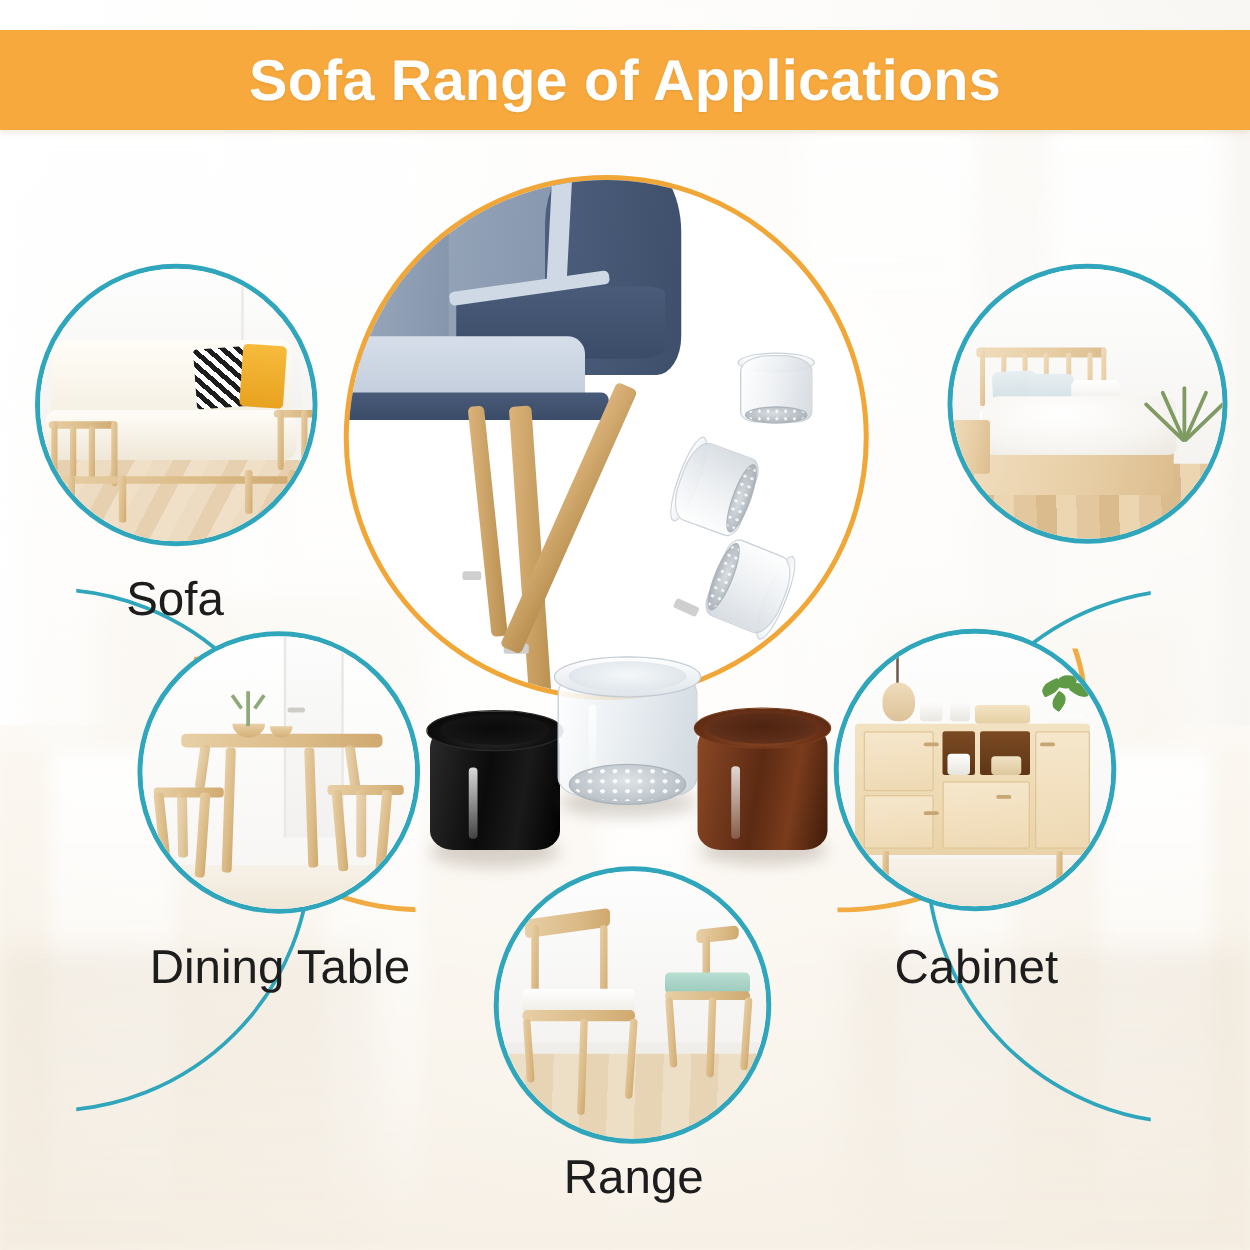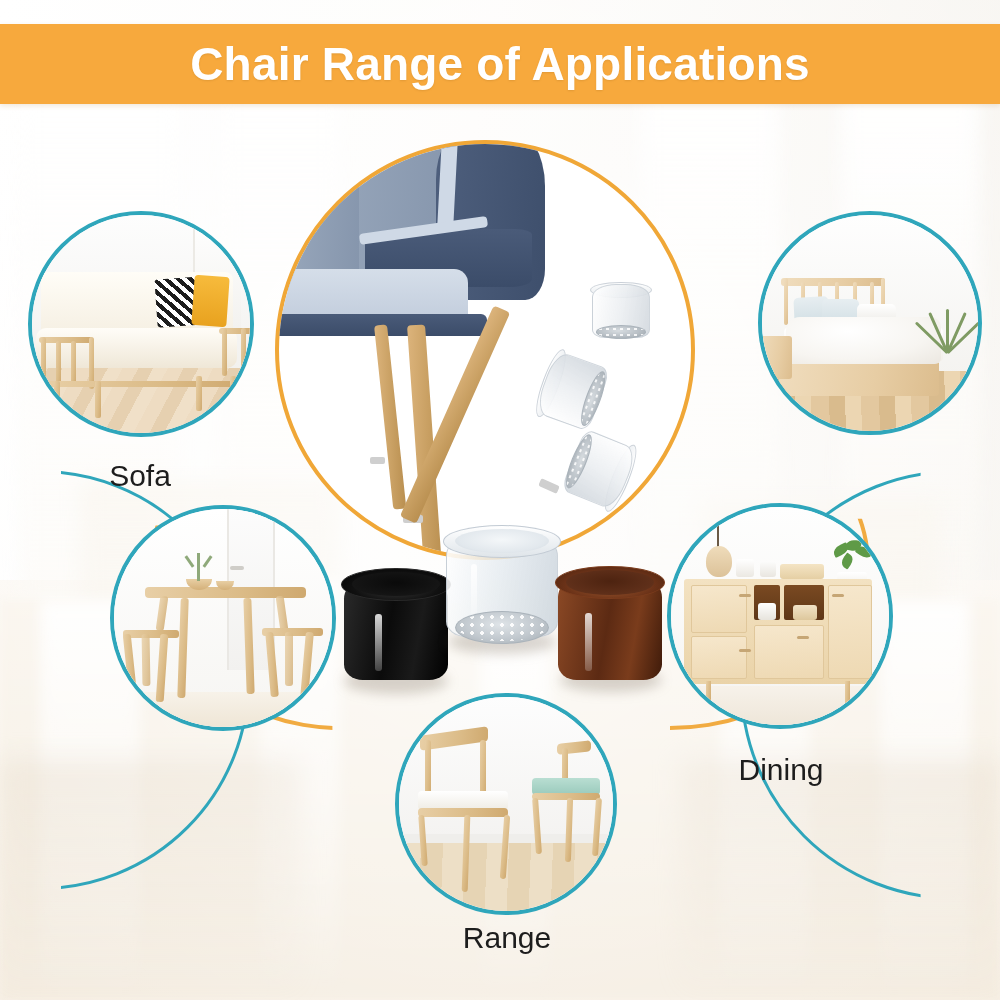--- a/index.html
+++ b/index.html
@@ -80,21 +80,21 @@
     overflow: hidden;
     background: #ffffff;
   }
   .bubble.teal { border: 4px solid #2fa6bb; }
   .bubble-scene { position: absolute; inset: 0; overflow: hidden; }
 
   .cap-label {
     position: absolute;
     text-align: center;
     color: #1d1d1d;
-    font-size: 30px;
+    font-size: 38px;
     line-height: 1;
     white-space: nowrap;
   }
 
   
   .main-circle {
     position: absolute;
     left: 275px; top: 140px; width: 420px; height: 420px;
     border-radius: 50%;
     border: 4px solid #f0a737;
@@ -277,21 +277,21 @@
     <div class="bg-shade" style="left:68%; top:76%; width:32%; height:24%;"></div>
     <div class="bg-veil"></div>
   </div>
 
   <div class="swoosh" style="left:-170px; top:470px; width:420px; height:420px; border-color:#2fa6bb; clip-path: inset(0 0 0 55%);"></div>
   <div class="swoosh" style="left:740px; top:470px; width:430px; height:430px; clip-path: inset(0 58% 0 0);"></div>
   <div class="orange-swoosh" style="left:150px; top:400px; width:380px; height:330px; clip-path: inset(38% 52% 0 0); opacity:.95;"></div>
   <div class="orange-swoosh" style="left:470px; top:400px; width:400px; height:330px; clip-path: inset(36% 0 0 50%); opacity:.95;"></div>
 
   <div class="banner">
-    <div class="banner-title">Chair Range of Applications</div>
+    <div class="banner-title">Sofa Range of Applications</div>
   </div>
 
   <div class="bubble teal" style="left:28px; top:211px; width:226px; height:226px;">
     <div class="bubble-scene">
       <div class="sf-wall"></div>
       <div class="sf-win"></div>
       <div class="sf-floor"></div>
       <div class="sf-back"></div>
       <div class="sf-pil-a"></div>
       <div class="sf-pil-b"></div>
@@ -376,20 +376,21 @@
       </div>
 
       <div class="dt-chair" style="left:68%; top:50%; width:28%; height:40%;">
         <div class="dt-seat wood-lt" style="left:0; top:12%; width:100%;"></div>
         <div class="dt-leg wood-lt" style="left:10%; top:16%; height:74%; transform:rotate(-5deg);"></div>
         <div class="dt-leg wood-lt" style="left:66%; top:16%; height:76%; transform:rotate(5deg);"></div>
         <div class="dt-leg wood-lt" style="left:38%; top:16%; height:62%; opacity:.8;"></div>
       </div>
     </div>
   </div>
+  <div class="cap-label" style="left:112px; top:755px; width:224px;">Dining Table</div>
 
   <div class="bubble teal" style="left:667px; top:503px; width:226px; height:226px;">
     <div class="bubble-scene">
       <div class="cb-wall"></div>
       <div class="cb-floor"></div>
 
       <div class="cb-cord" style="left:21%; top:4%; height:22%;"></div>
       <div class="cb-lamp" style="left:16%; top:18%; width:12%; height:14%;"></div>
 
       <div class="cb-item" style="left:30%; top:24%; width:8%;  height:8%;  background:linear-gradient(180deg,#ffffff,#ebe8e2);"></div>
@@ -415,21 +416,21 @@
       <div class="cb-item" style="left:56%; top:45%; width:11%; height:7%;  background:linear-gradient(180deg,#f1e2c6,#ddc79c);"></div>
       <div class="cb-door" style="left:38%; top:54%; width:32%; height:25%;"></div>
       <div class="cb-knob" style="left:58%; top:59%;"></div>
       <div class="cb-door" style="left:72%; top:36%; width:20%; height:43%;"></div>
       <div class="cb-knob" style="left:74%; top:40%;"></div>
 
       <div class="cb-legs wood-lt" style="left:16%; top:80%; width:5px;"></div>
       <div class="cb-legs wood-lt" style="left:80%; top:80%; width:5px;"></div>
     </div>
   </div>
-  <div class="cap-label" style="left:668px; top:755px; width:226px;">Dining</div>
+  <div class="cap-label" style="left:668px; top:755px; width:226px;">Cabinet</div>
 
   <div class="bubble teal" style="left:395px; top:693px; width:222px; height:222px;">
     <div class="bubble-scene">
       <div class="ch-wall"></div>
       <div class="ch-base"></div>
       <div class="ch-floor"></div>
 
       <div class="ch-back wood-lt" style="left:10%; top:16%; width:32%; height:7%; transform:skewY(-8deg);"></div>
       <div class="ch-leg wood-lt" style="left:12%; top:20%; height:28%;"></div>
       <div class="ch-leg wood-lt" style="left:38%; top:20%; height:28%;"></div>

